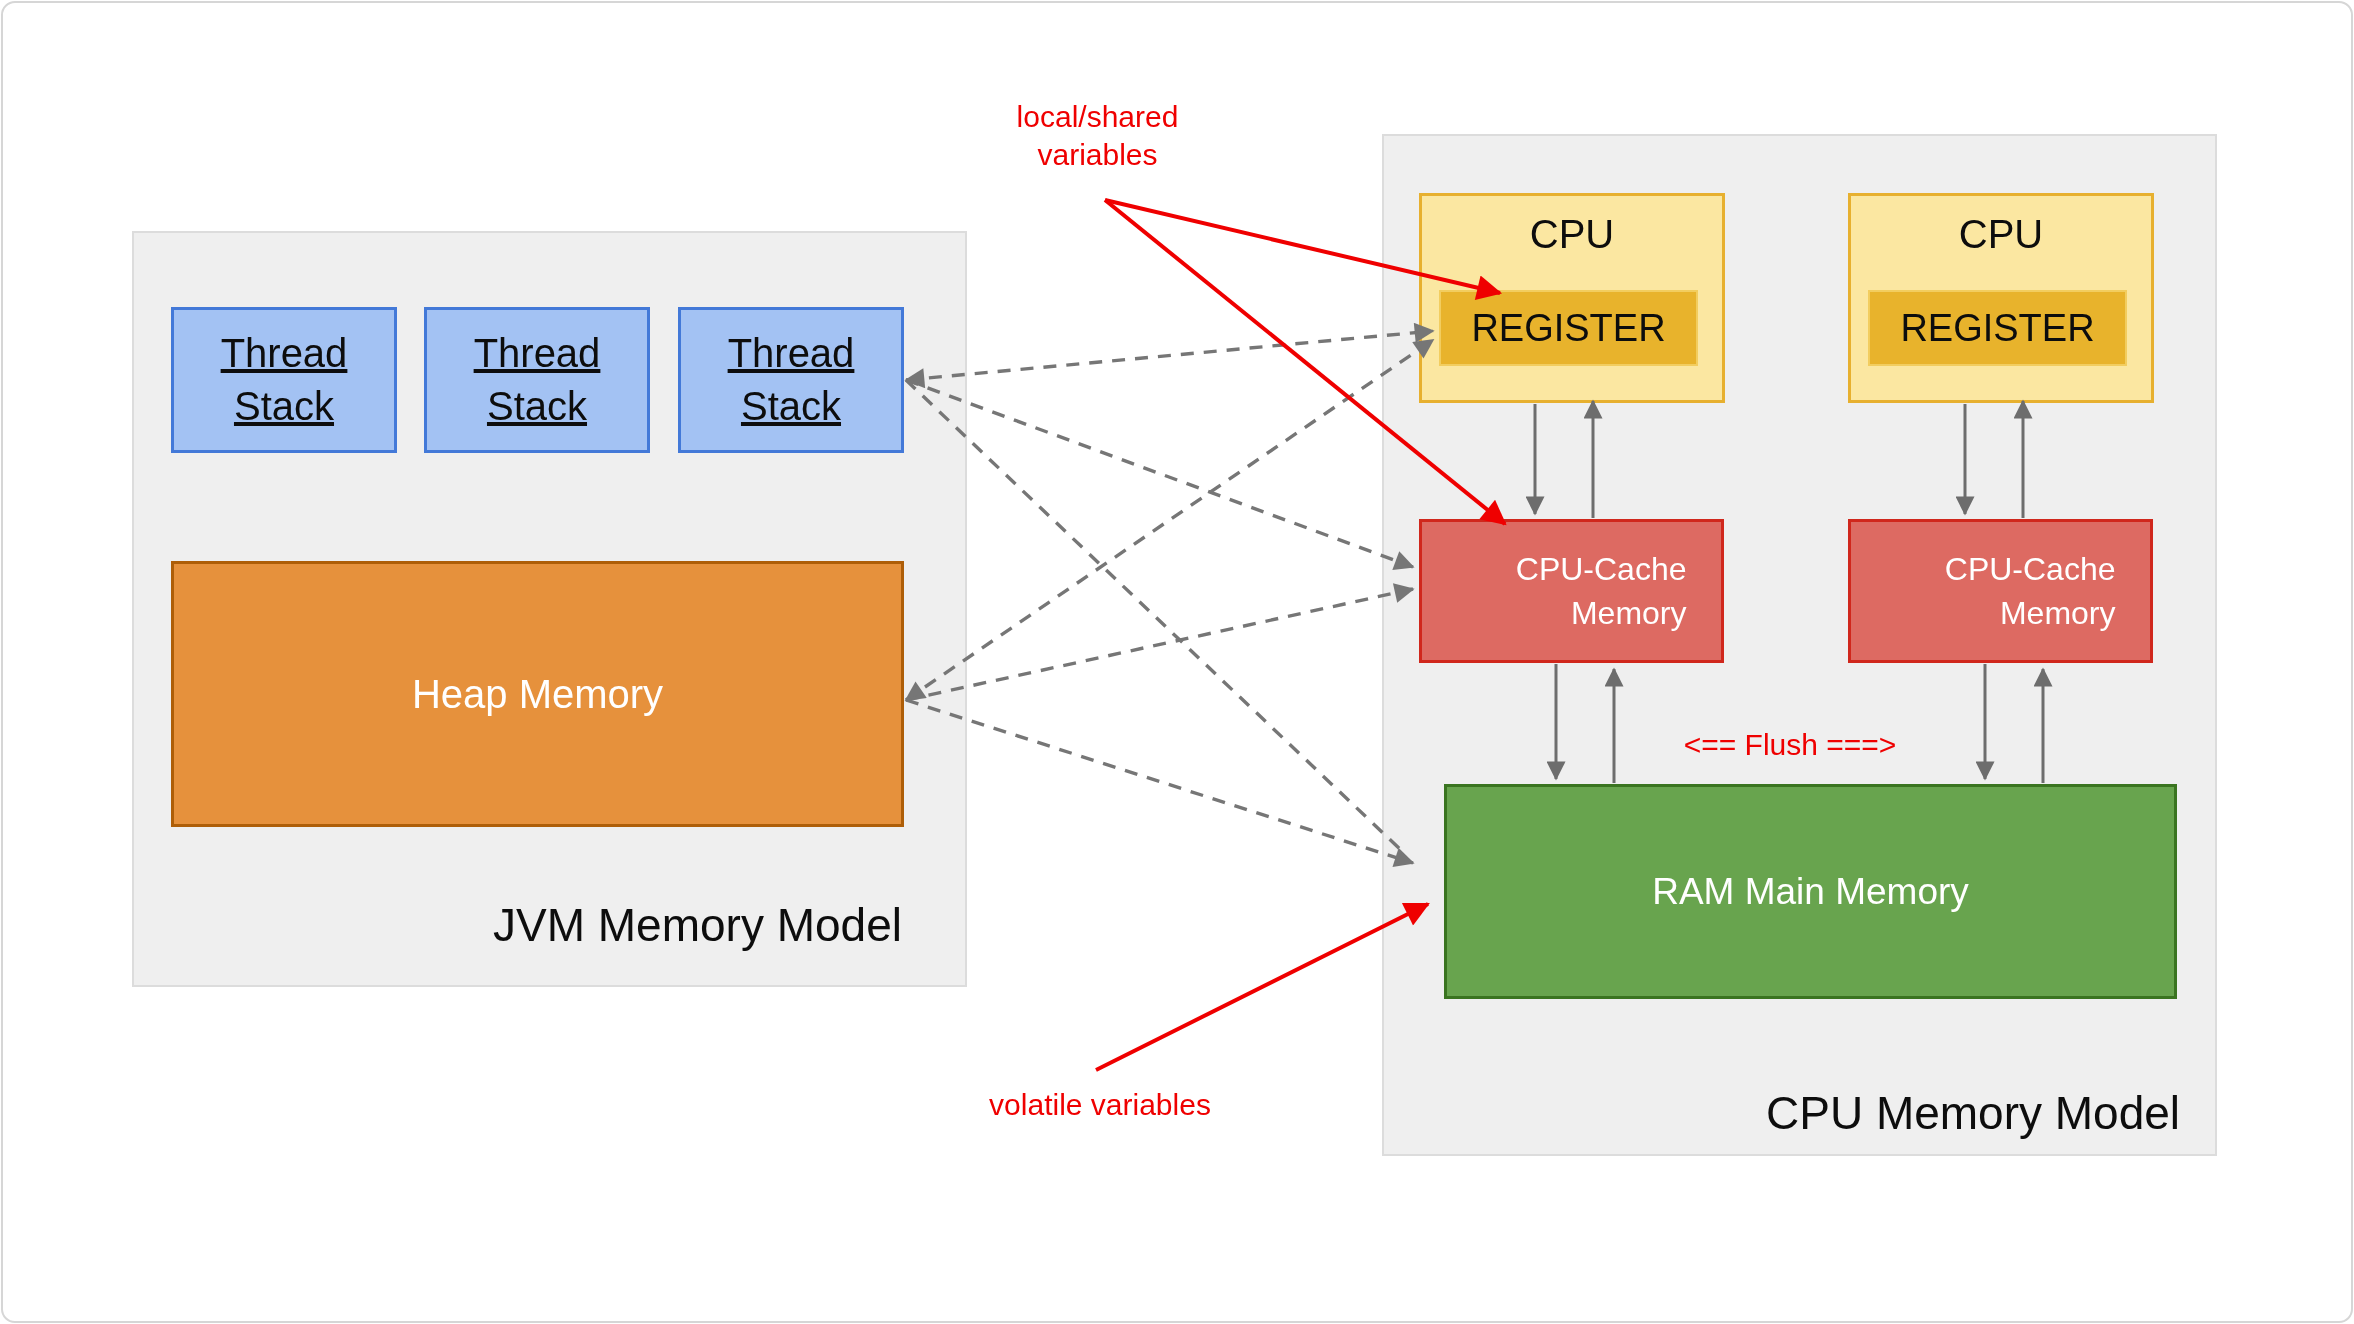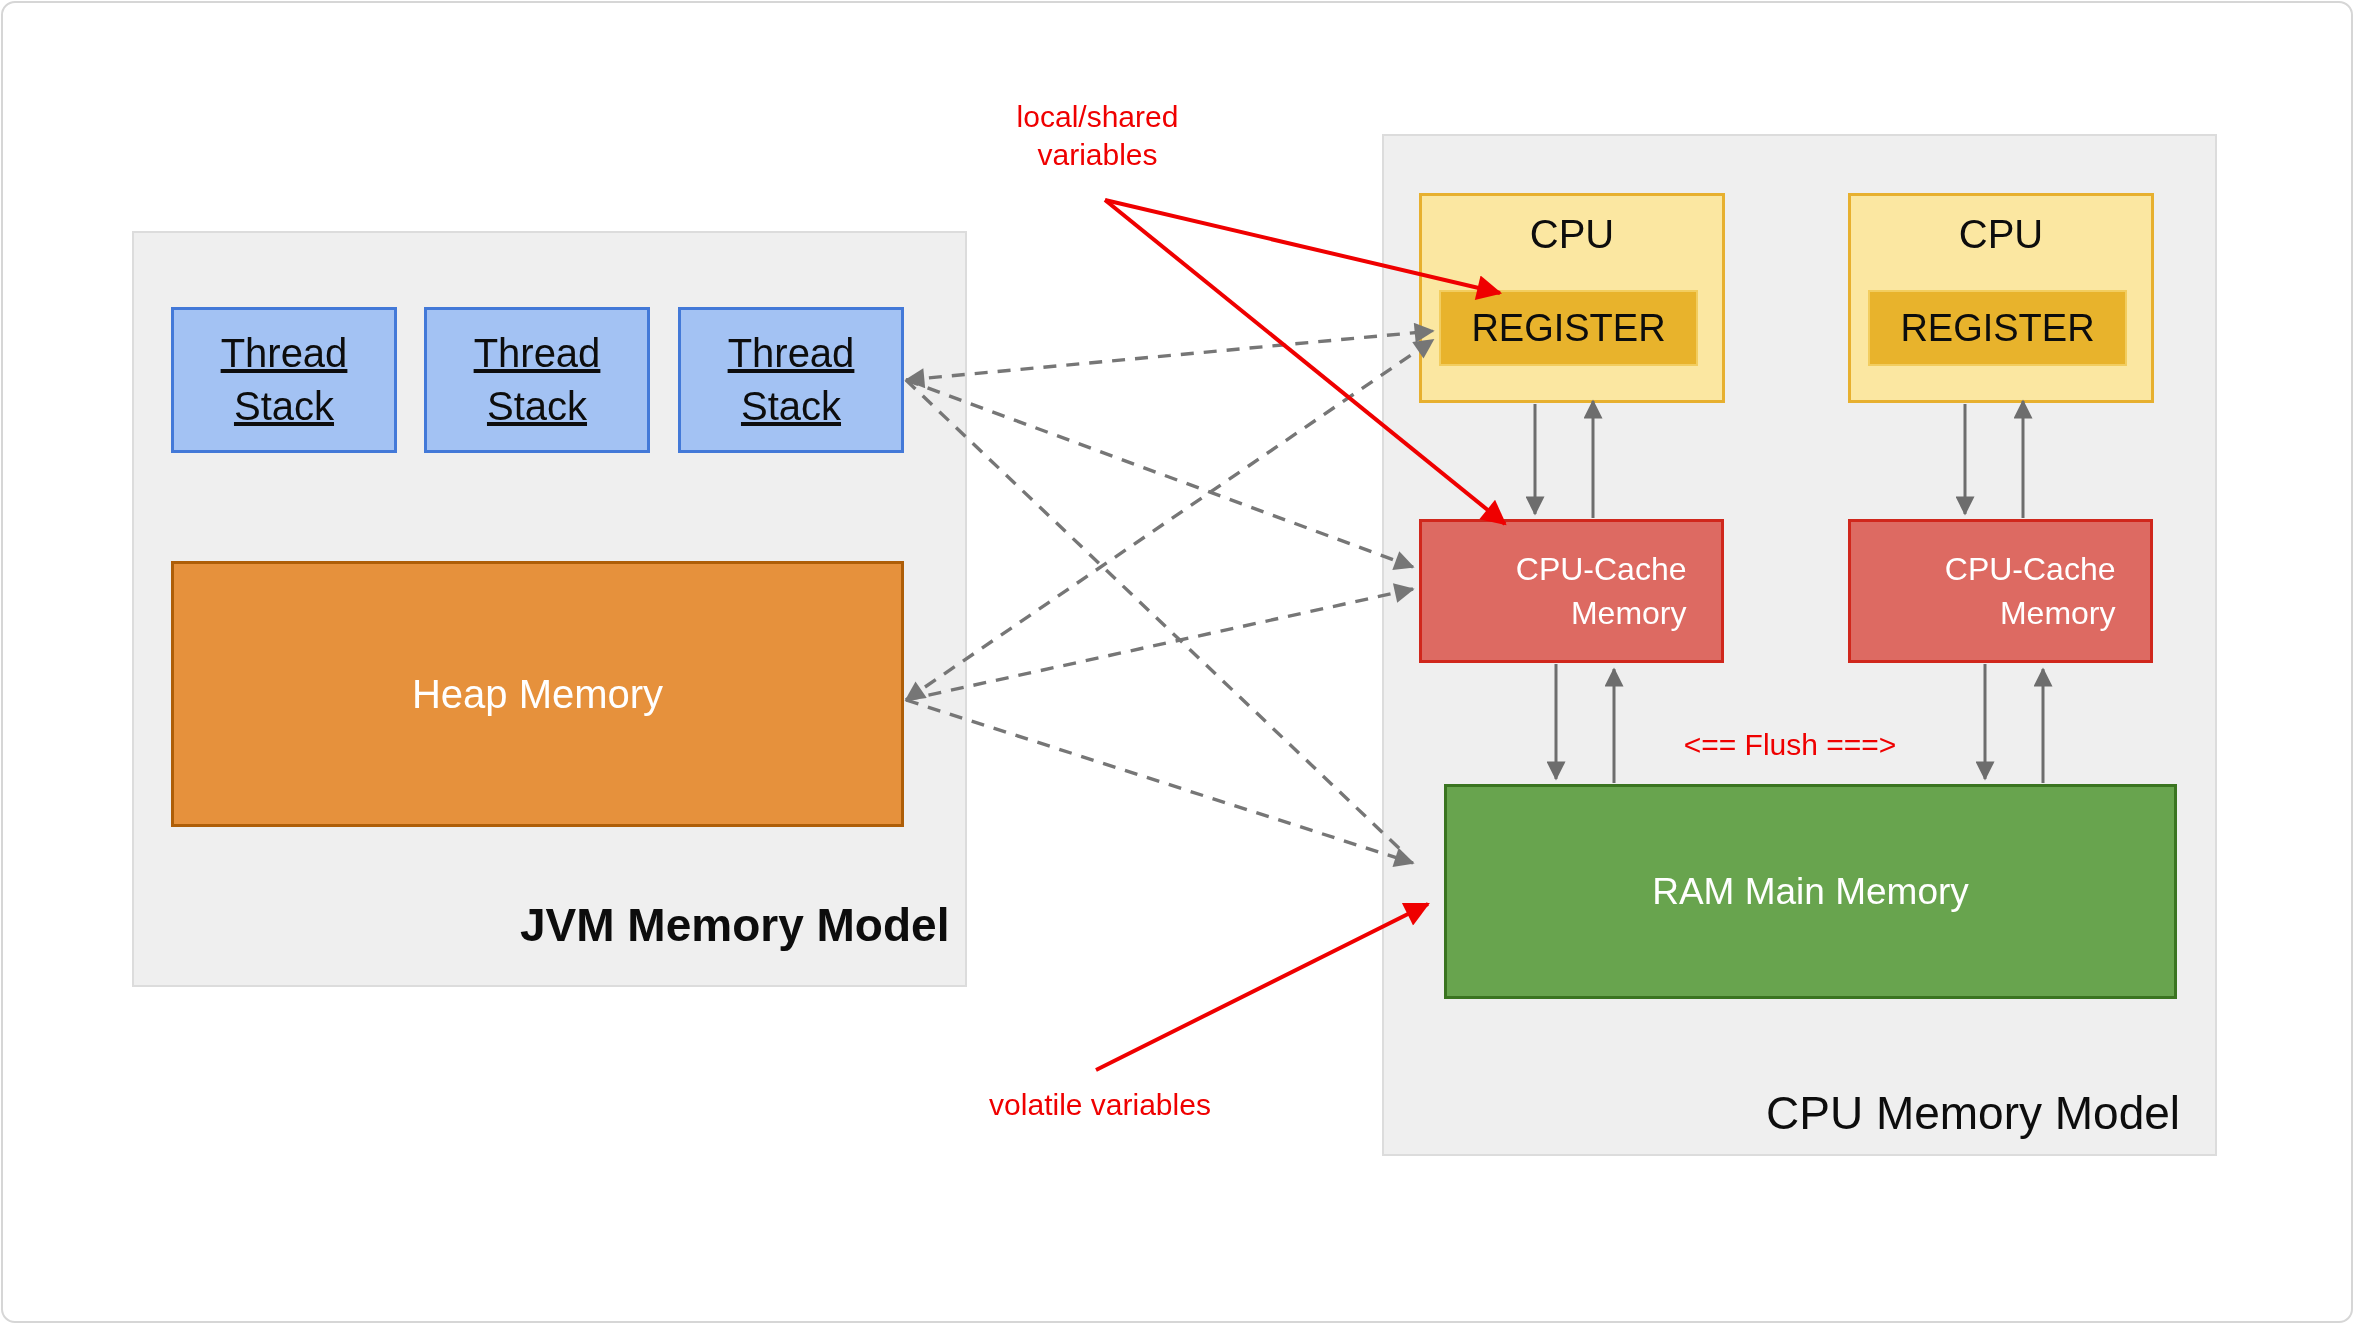--- a/index.html
+++ b/index.html
@@ -46,21 +46,21 @@
     <span class="lbl">Thread Stack</span>
   </div>
   <div class="box ts" style="left:678px;top:307px;width:226px;height:146px;">
     <span class="lbl">Thread Stack</span>
   </div>
 
   <div class="box heap" style="left:171px;top:561px;width:733px;height:266px;">
     <span>Heap Memory</span>
   </div>
 
-  <div class="panel-title" style="left:520px;top:898px;font-weight:bold;">JVM Memory Model</div>
+  <div class="panel-title" style="left:493px;top:898px;">JVM Memory Model</div>
 
   <div class="box cpu" style="left:1419px;top:193px;width:306px;height:210px;">
     <span>CPU</span>
   </div>
   <div class="box reg" style="left:1439px;top:290px;width:259px;height:76px;">
     <span>REGISTER</span>
   </div>
 
   <div class="box cpu" style="left:1848px;top:193px;width:306px;height:210px;">
     <span>CPU</span>

